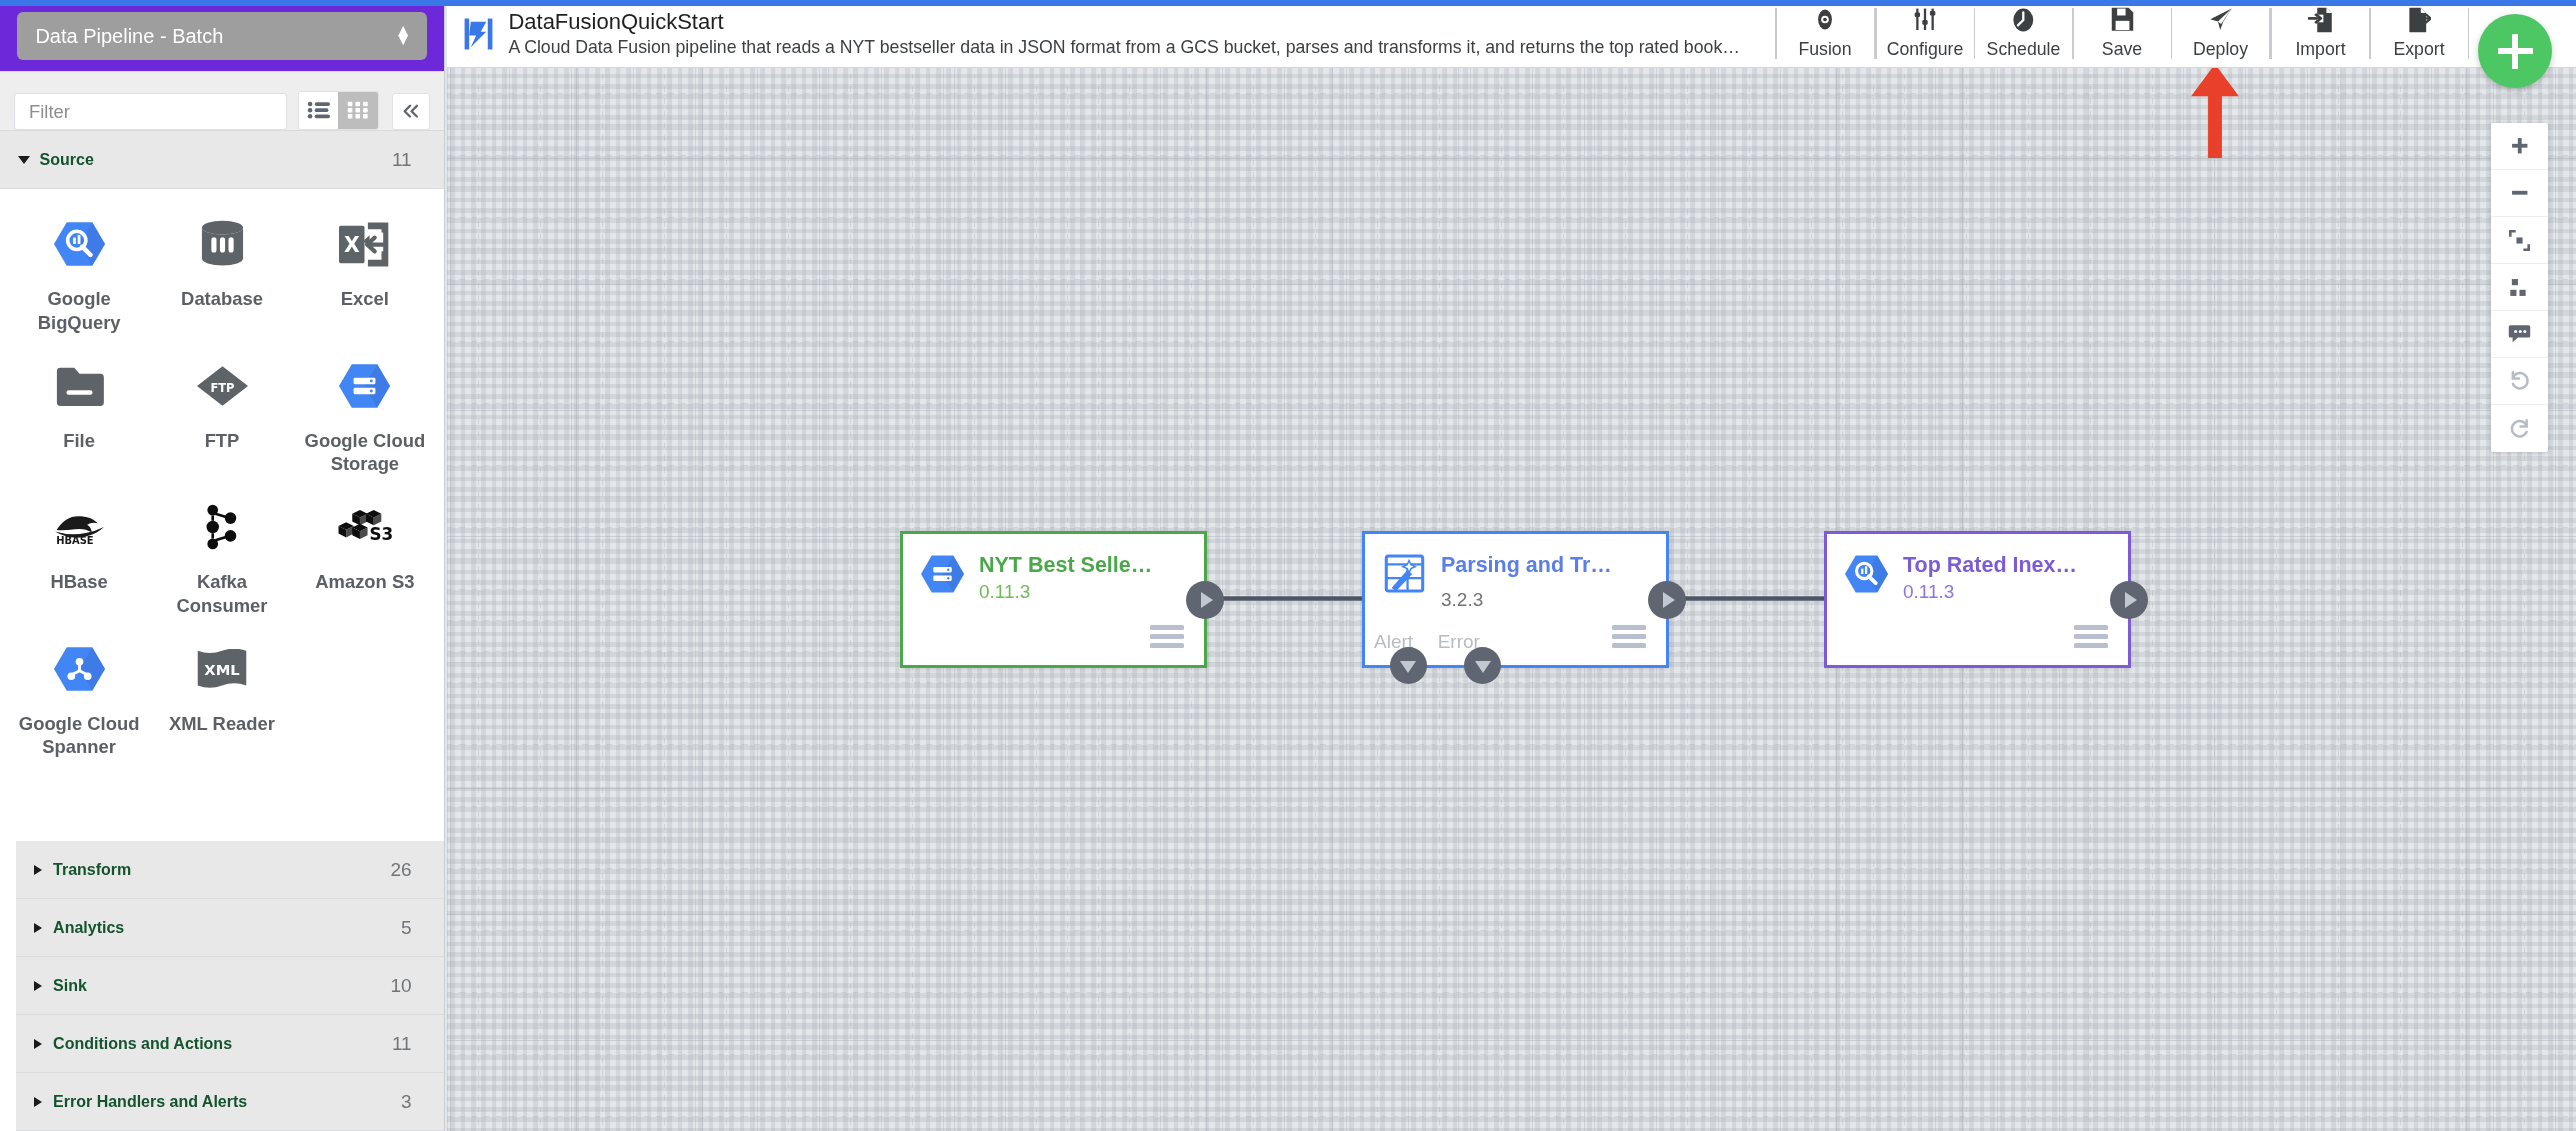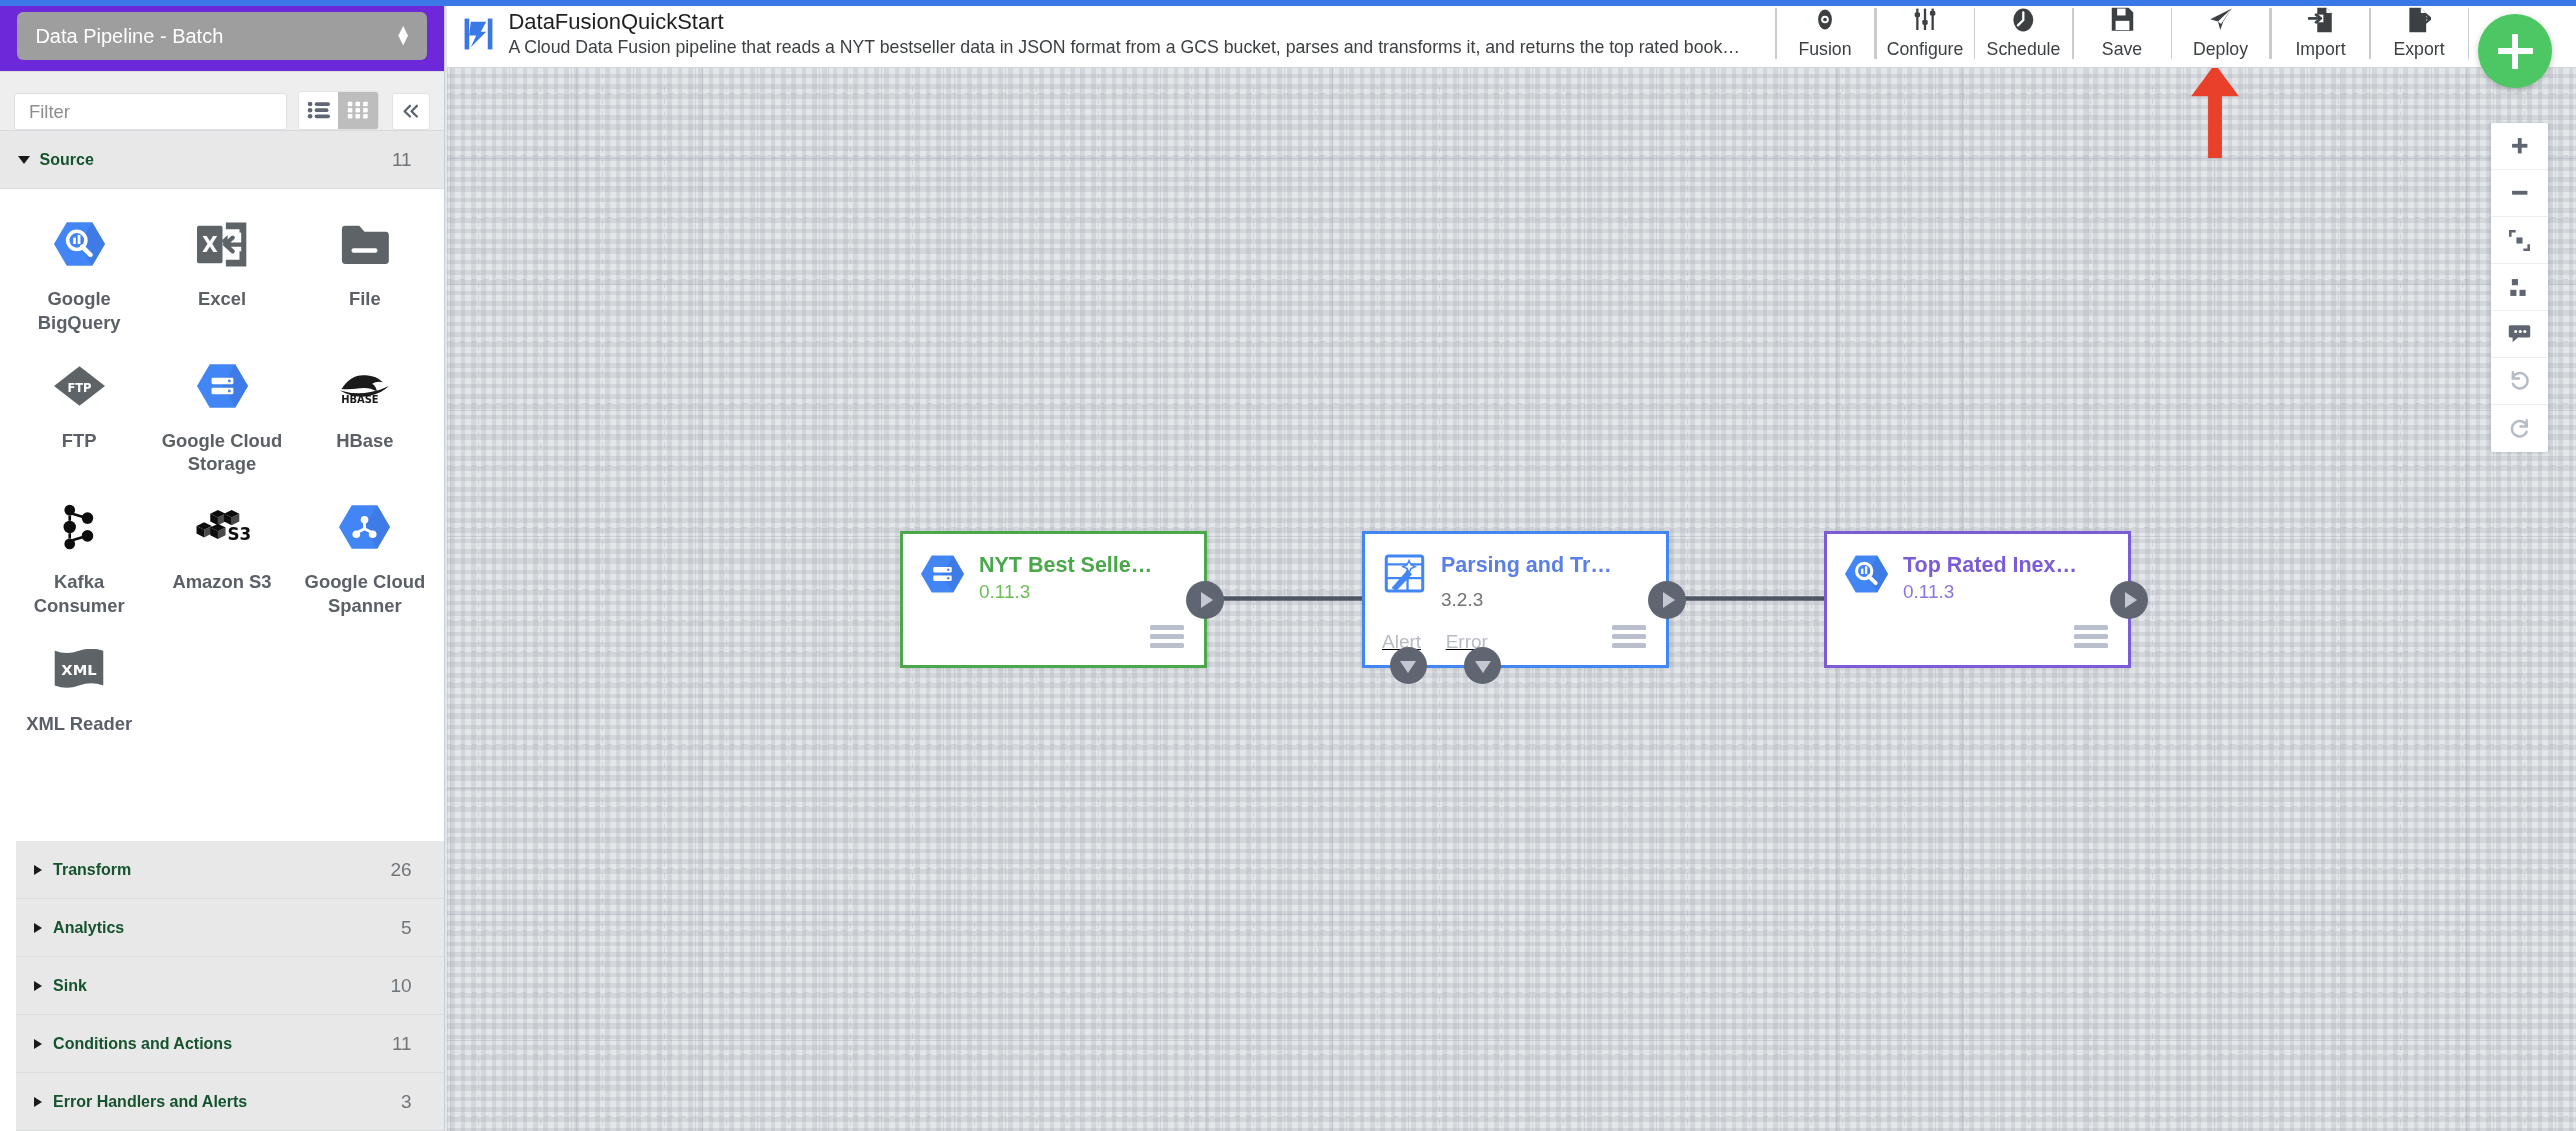--- a/index.html
+++ b/index.html
@@ -239,22 +239,22 @@
     font-size: 21.5px; font-weight: 700; line-height: 1.12;
     white-space: nowrap; overflow: hidden; text-overflow: ellipsis; max-width: 213px;
   }
   .node-version { font-size: 19px; font-weight: 400; margin-top: 4.6px; }
   .node-menu {
     position: absolute; right: 20px; bottom: 17px;
     width: 34px; display: flex; flex-direction: column; gap: 4.6px; cursor: pointer;
   }
   .node-menu i { display: block; height: 4.6px; background: #b9bfcc; border-radius: 1.5px; }
   .node-ports-row {
-    position: absolute; left: 17px; bottom: 12.3px;
-    display: flex; gap: 24.6px; align-items: flex-end; text-decoration: underline;
+    position: absolute; left: 9px; bottom: 12.3px;
+    display: flex; gap: 24.6px; align-items: flex-end;
   }
   .port-label { font-size: 19px; color: #b7bcc4; }
   
   .ep-out {
     position: absolute; right: -20px; top: 50%; transform: translateY(-50%);
     width: 38px; height: 38px; border-radius: 50%;
     background: #5f6672;
     display: flex; align-items: center; justify-content: center;
     z-index: 16; cursor: crosshair;
   }
@@ -617,20 +617,32 @@
             <polygon points="42,2 56,26 42,50 28,26" fill="#3b72d9" opacity="0.5"></polygon>
             <circle cx="25" cy="22" r="10" fill="none" stroke="#ffffff" stroke-width="4"></circle>
             <line x1="31" y1="29" x2="40" y2="38" stroke="#ffffff" stroke-width="5" stroke-linecap="round"></line>
             <rect x="21" y="19" width="3" height="7" fill="#ffffff"></rect>
               <rect x="26" y="16" width="3" height="10" fill="#ffffff"></rect>
           </svg>
         </span>
         <span class="plugin-label">Google BigQuery</span>
       </div>
 
+      <div class="plugin-cell">
+        <span class="plugin-icon">
+          <svg width="45" height="48" viewBox="0 0 52 56" fill="#5e6368">
+            <ellipse cx="26" cy="9" rx="24" ry="8"></ellipse>
+            <path d="M2 9 v36 a24 8 0 0 0 48 0 v-36 a24 8 0 0 1 -48 0 z"></path>
+            <rect x="13" y="20" width="6" height="18" rx="3" fill="#ffffff"></rect>
+            <rect x="23" y="20" width="6" height="18" rx="3" fill="#ffffff"></rect>
+            <rect x="33" y="20" width="6" height="18" rx="3" fill="#ffffff"></rect>
+          </svg>
+        </span>
+        <span class="plugin-label">Database</span>
+      </div>
 
       <div class="plugin-cell">
         <span class="plugin-icon">
           <svg width="51" height="45" viewBox="0 0 60 52" fill="#5e6368">
             <rect x="0" y="4" width="30" height="44" rx="2"></rect>
             <text x="15" y="35" font-family="DejaVu Sans, sans-serif" font-size="24" font-weight="bold" fill="#ffffff" text-anchor="middle">X</text>
             <path d="M34 0 h24 v52 h-24 v-8 h16 v-36 h-16 z"></path>
             <path d="M52 22 h-18 M40 15 l-8 7 l8 7" stroke="#5e6368" stroke-width="5" fill="none" stroke-linecap="round" stroke-linejoin="round"></path>
             <path d="M36 12 h16 v22 h-16 z" fill="#ffffff"></path>
             <path d="M55 26 h-22 M42 18 l-9 8 l9 8" stroke="#5e6368" stroke-width="5" fill="none" stroke-linecap="round" stroke-linejoin="round"></path>

